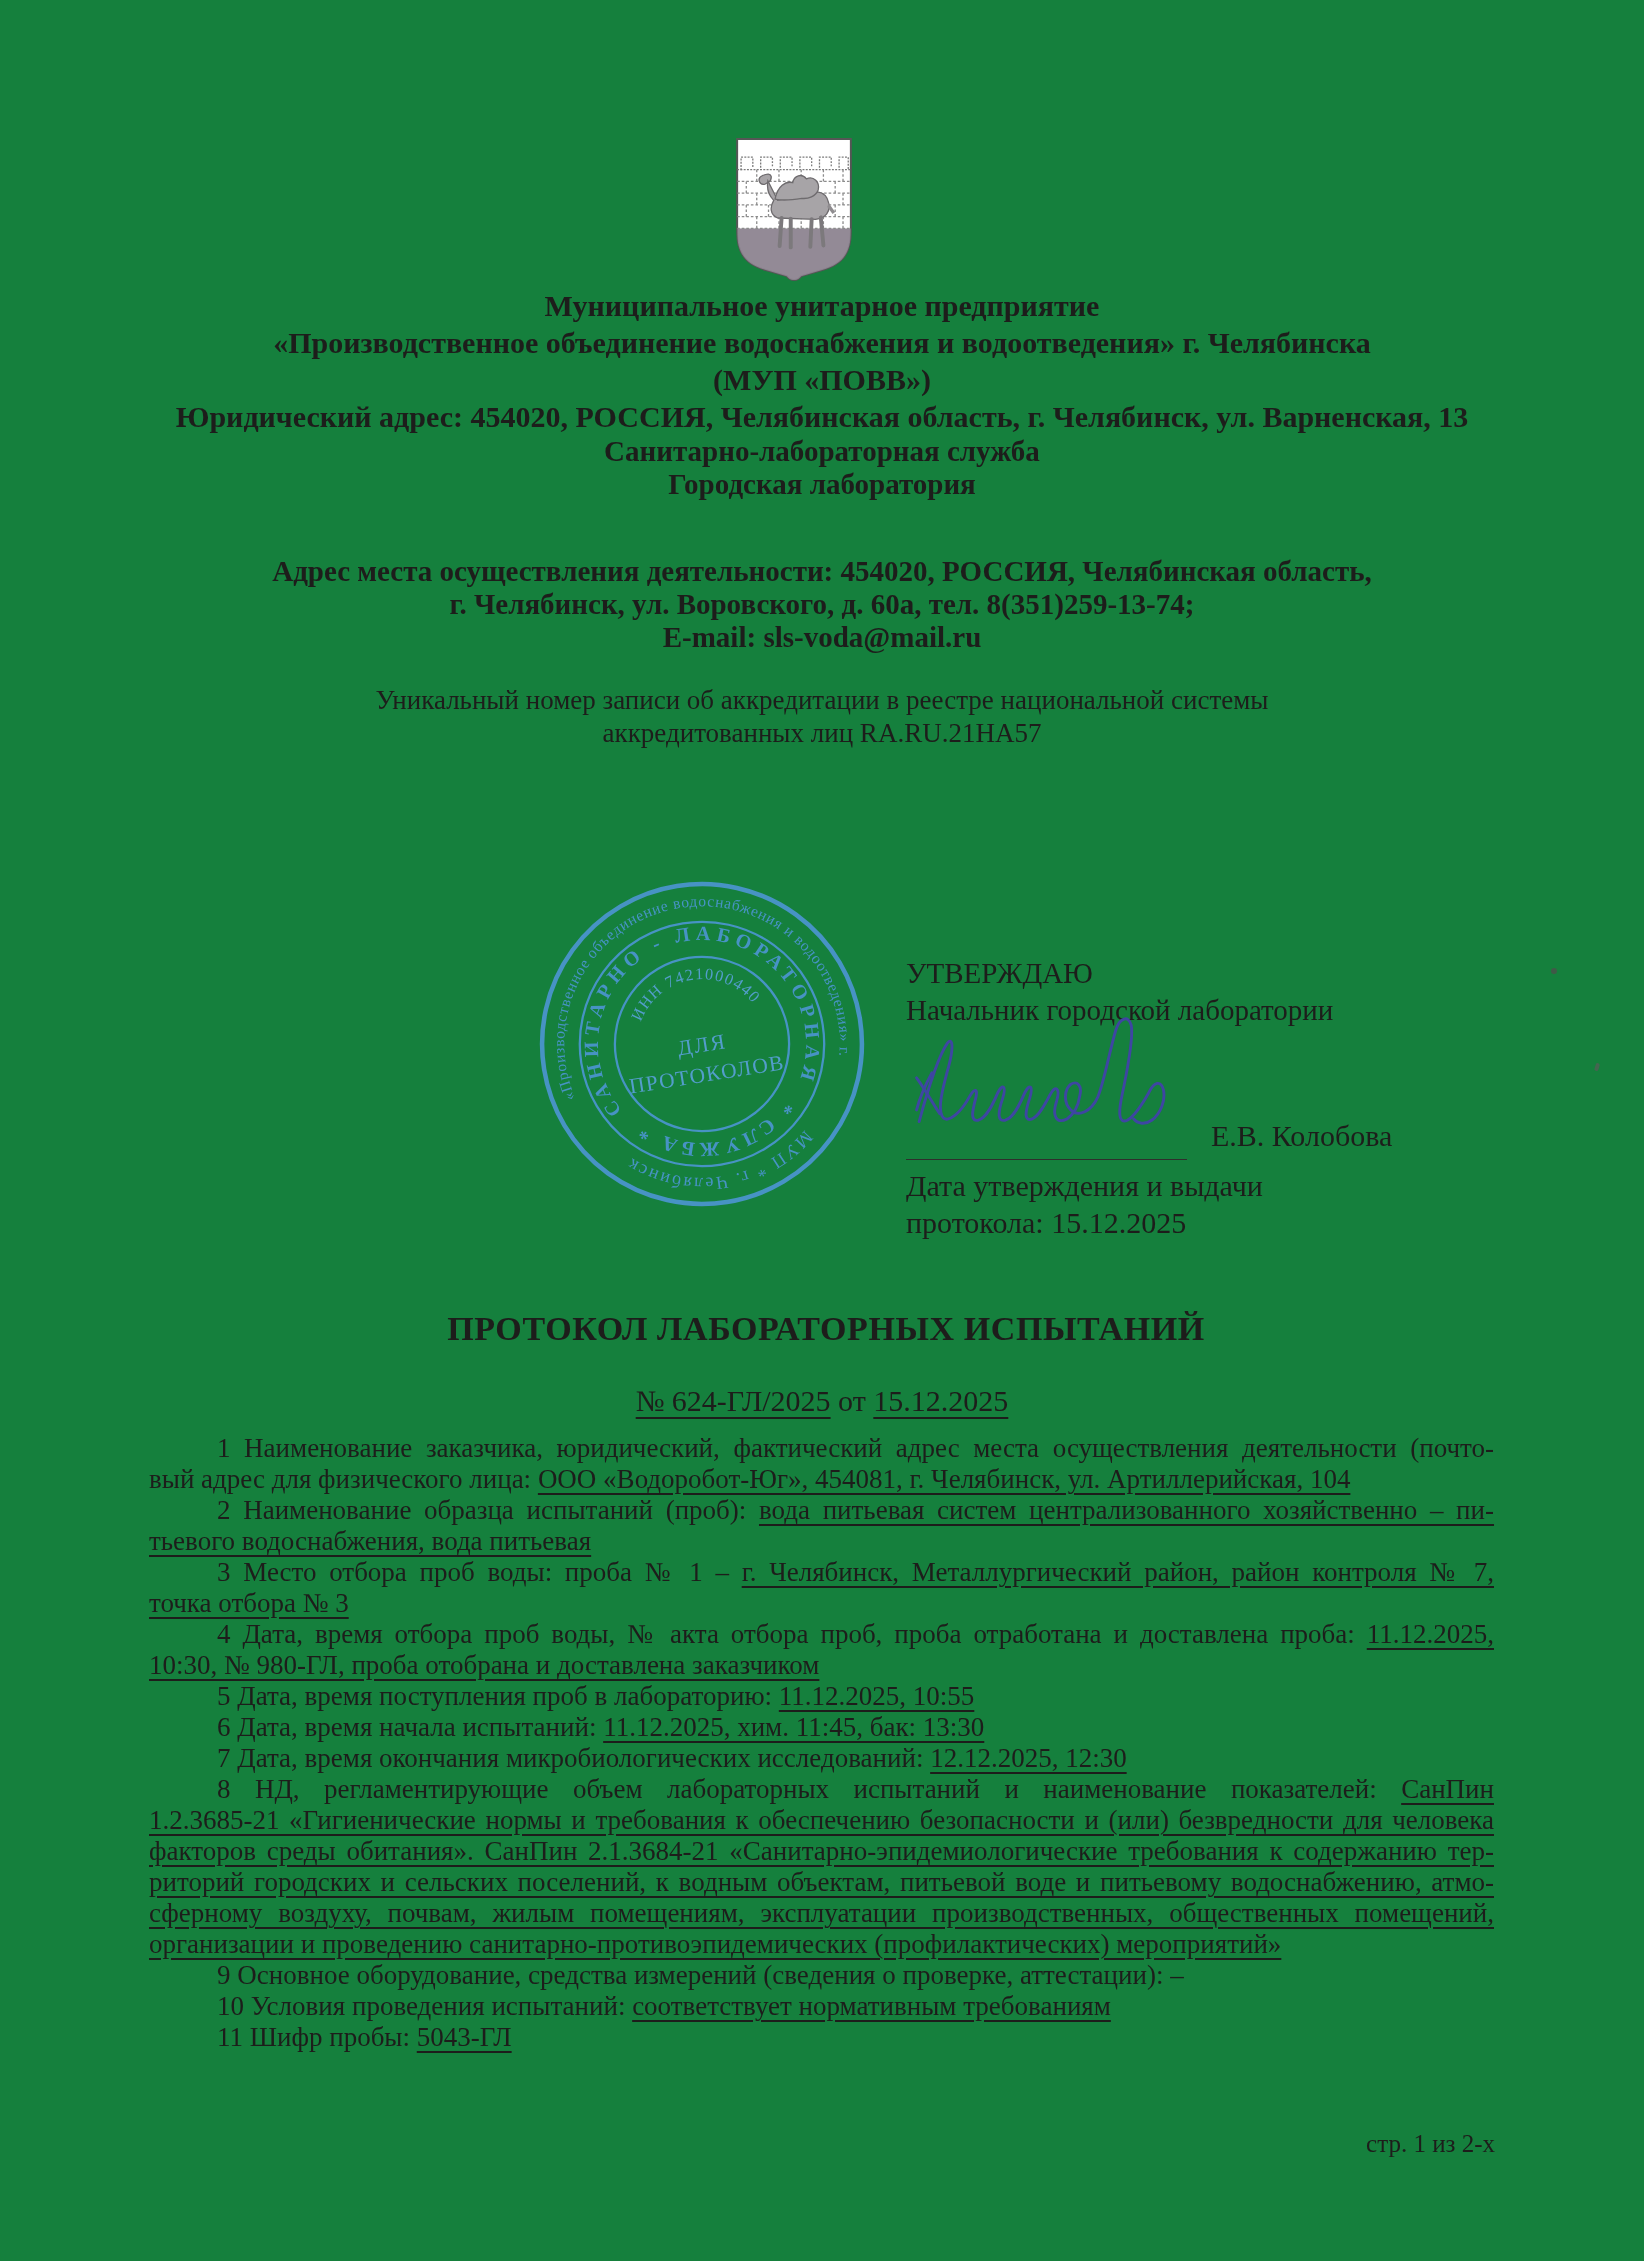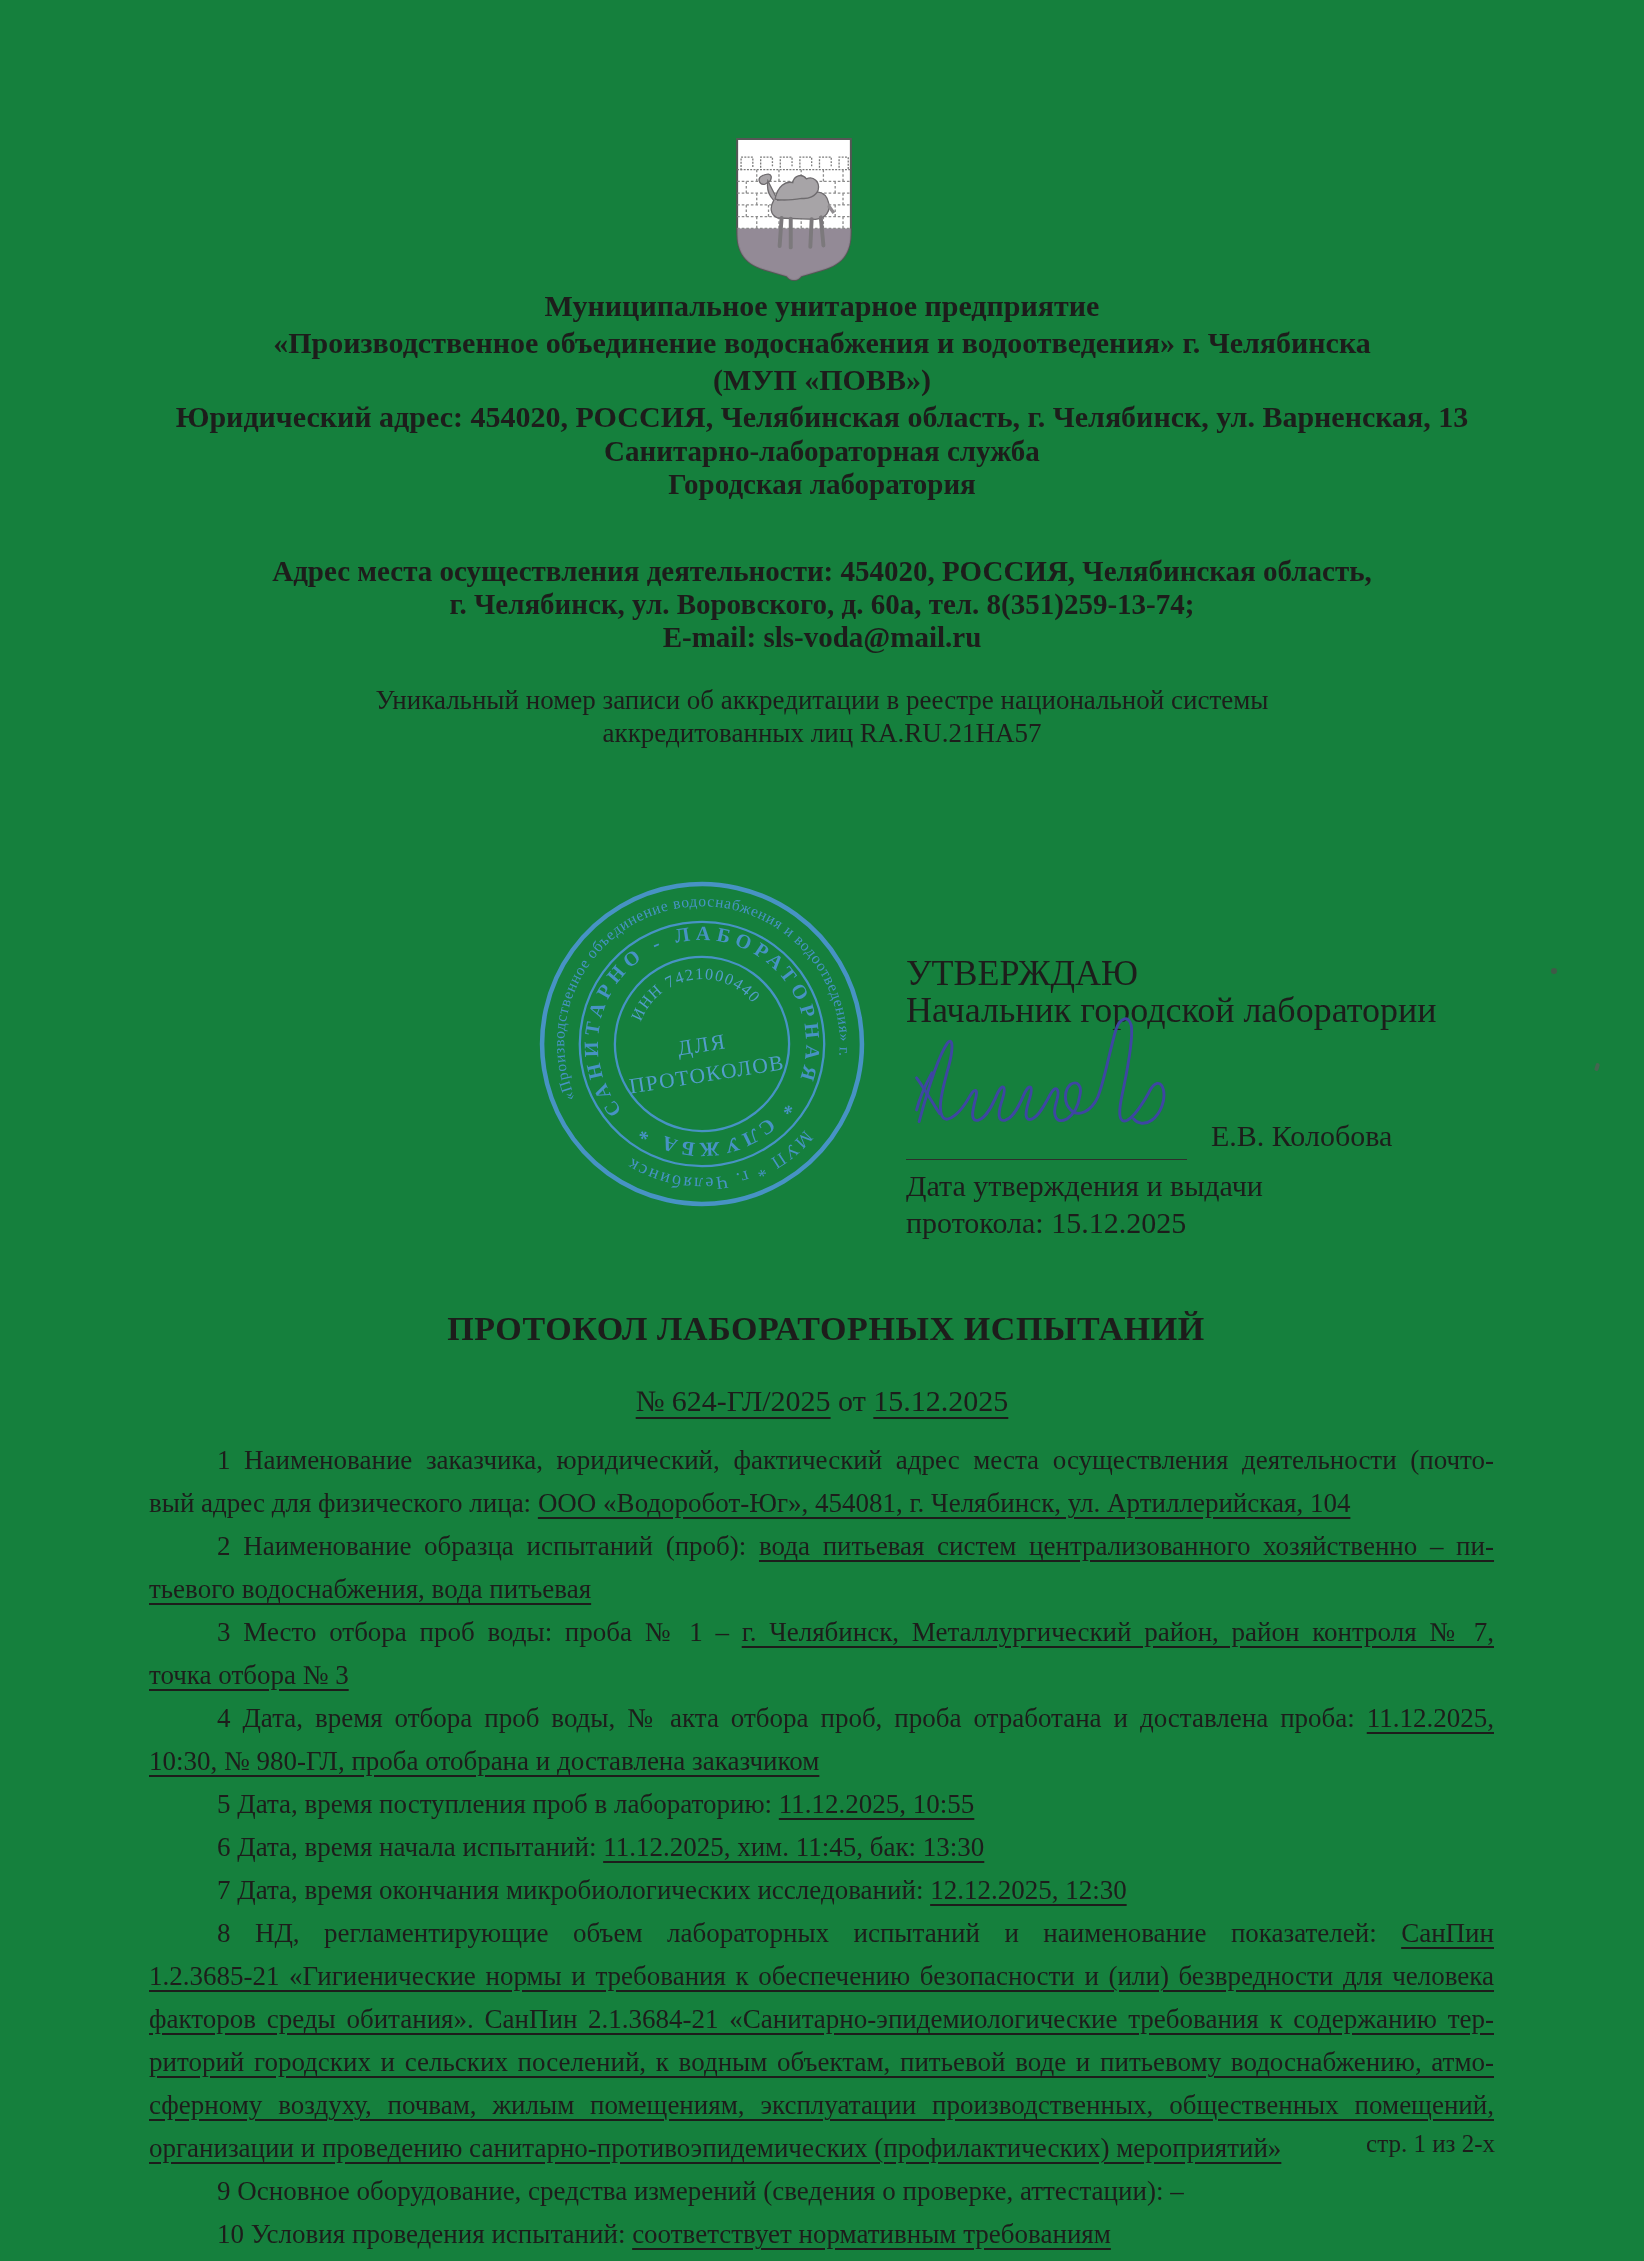--- a/index.html
+++ b/index.html
@@ -20,36 +20,36 @@
 
   .org-head{top:287px;font-size:30px;line-height:37px;}
   .org-sub{top:435px;font-size:29px;line-height:33px;}
   .org-addr{top:555px;font-size:29px;line-height:33px;}
   .org-accred{top:684px;font-size:27px;line-height:33px;font-weight:normal;}
 
   .crest{position:absolute;left:731px;top:135px;width:126px;height:149px;}
 
   .stamp{position:absolute;left:533px;top:875px;width:338px;height:338px;opacity:.93;}
 
-  .approve{position:absolute;left:906px;top:955px;width:567px;font-size:36px;line-height:37px;}
+  .approve{position:absolute;left:906px;top:955px;width:567px;font-size:29px;line-height:37px;}
   .approve .row{white-space:nowrap;}
   .sig-wrap{position:absolute;left:910px;top:1011px;width:283px;height:151px;}
   .sig-line{position:absolute;left:906px;top:1159px;width:281px;border-top:1.9px solid #2f2f2d;}
   .signer-name{position:absolute;left:1211px;top:1119px;font-size:30px;}
   .approve-dates{position:absolute;left:906px;top:1167px;font-size:30px;line-height:37px;}
 
   .speck1{position:absolute;left:1551px;top:968px;width:5.8px;height:5.8px;border-radius:50%;background:#4d4d4b;opacity:.75;}
   .speck2{position:absolute;left:1595px;top:1063px;width:3.9px;height:8.4px;background:#5a5a58;opacity:.7;transform:rotate(18deg);border-radius:1.9px;}
 
   .doc-title{top:1310px;font-size:34px;font-weight:bold;letter-spacing:0.6px;padding-left:8px;}
   .doc-number{top:1384px;font-size:30px;}
   .u2{text-decoration:underline;text-decoration-thickness:1.9px;text-underline-offset:5.8px;}
 
   .body-lines{position:absolute;left:149px;top:1433px;width:1345px;font-size:27px;}
-  .bline{line-height:31px;height:31px;text-align:left;margin-top:12px;}
+  .bline{line-height:31px;height:31px;text-align:left;}
   .bline.j{text-align:justify;text-align-last:justify;}
   .bline.ind{text-indent:68px;}
   .u{text-decoration:underline;text-decoration-thickness:1.9px;text-underline-offset:5.2px;}
 
   .footer{position:absolute;right:149px;top:2130px;font-size:25px;}
 
   svg text{font-family:"Liberation Serif","DejaVu Serif",serif;}
 </style>
 </head>
 <body>

